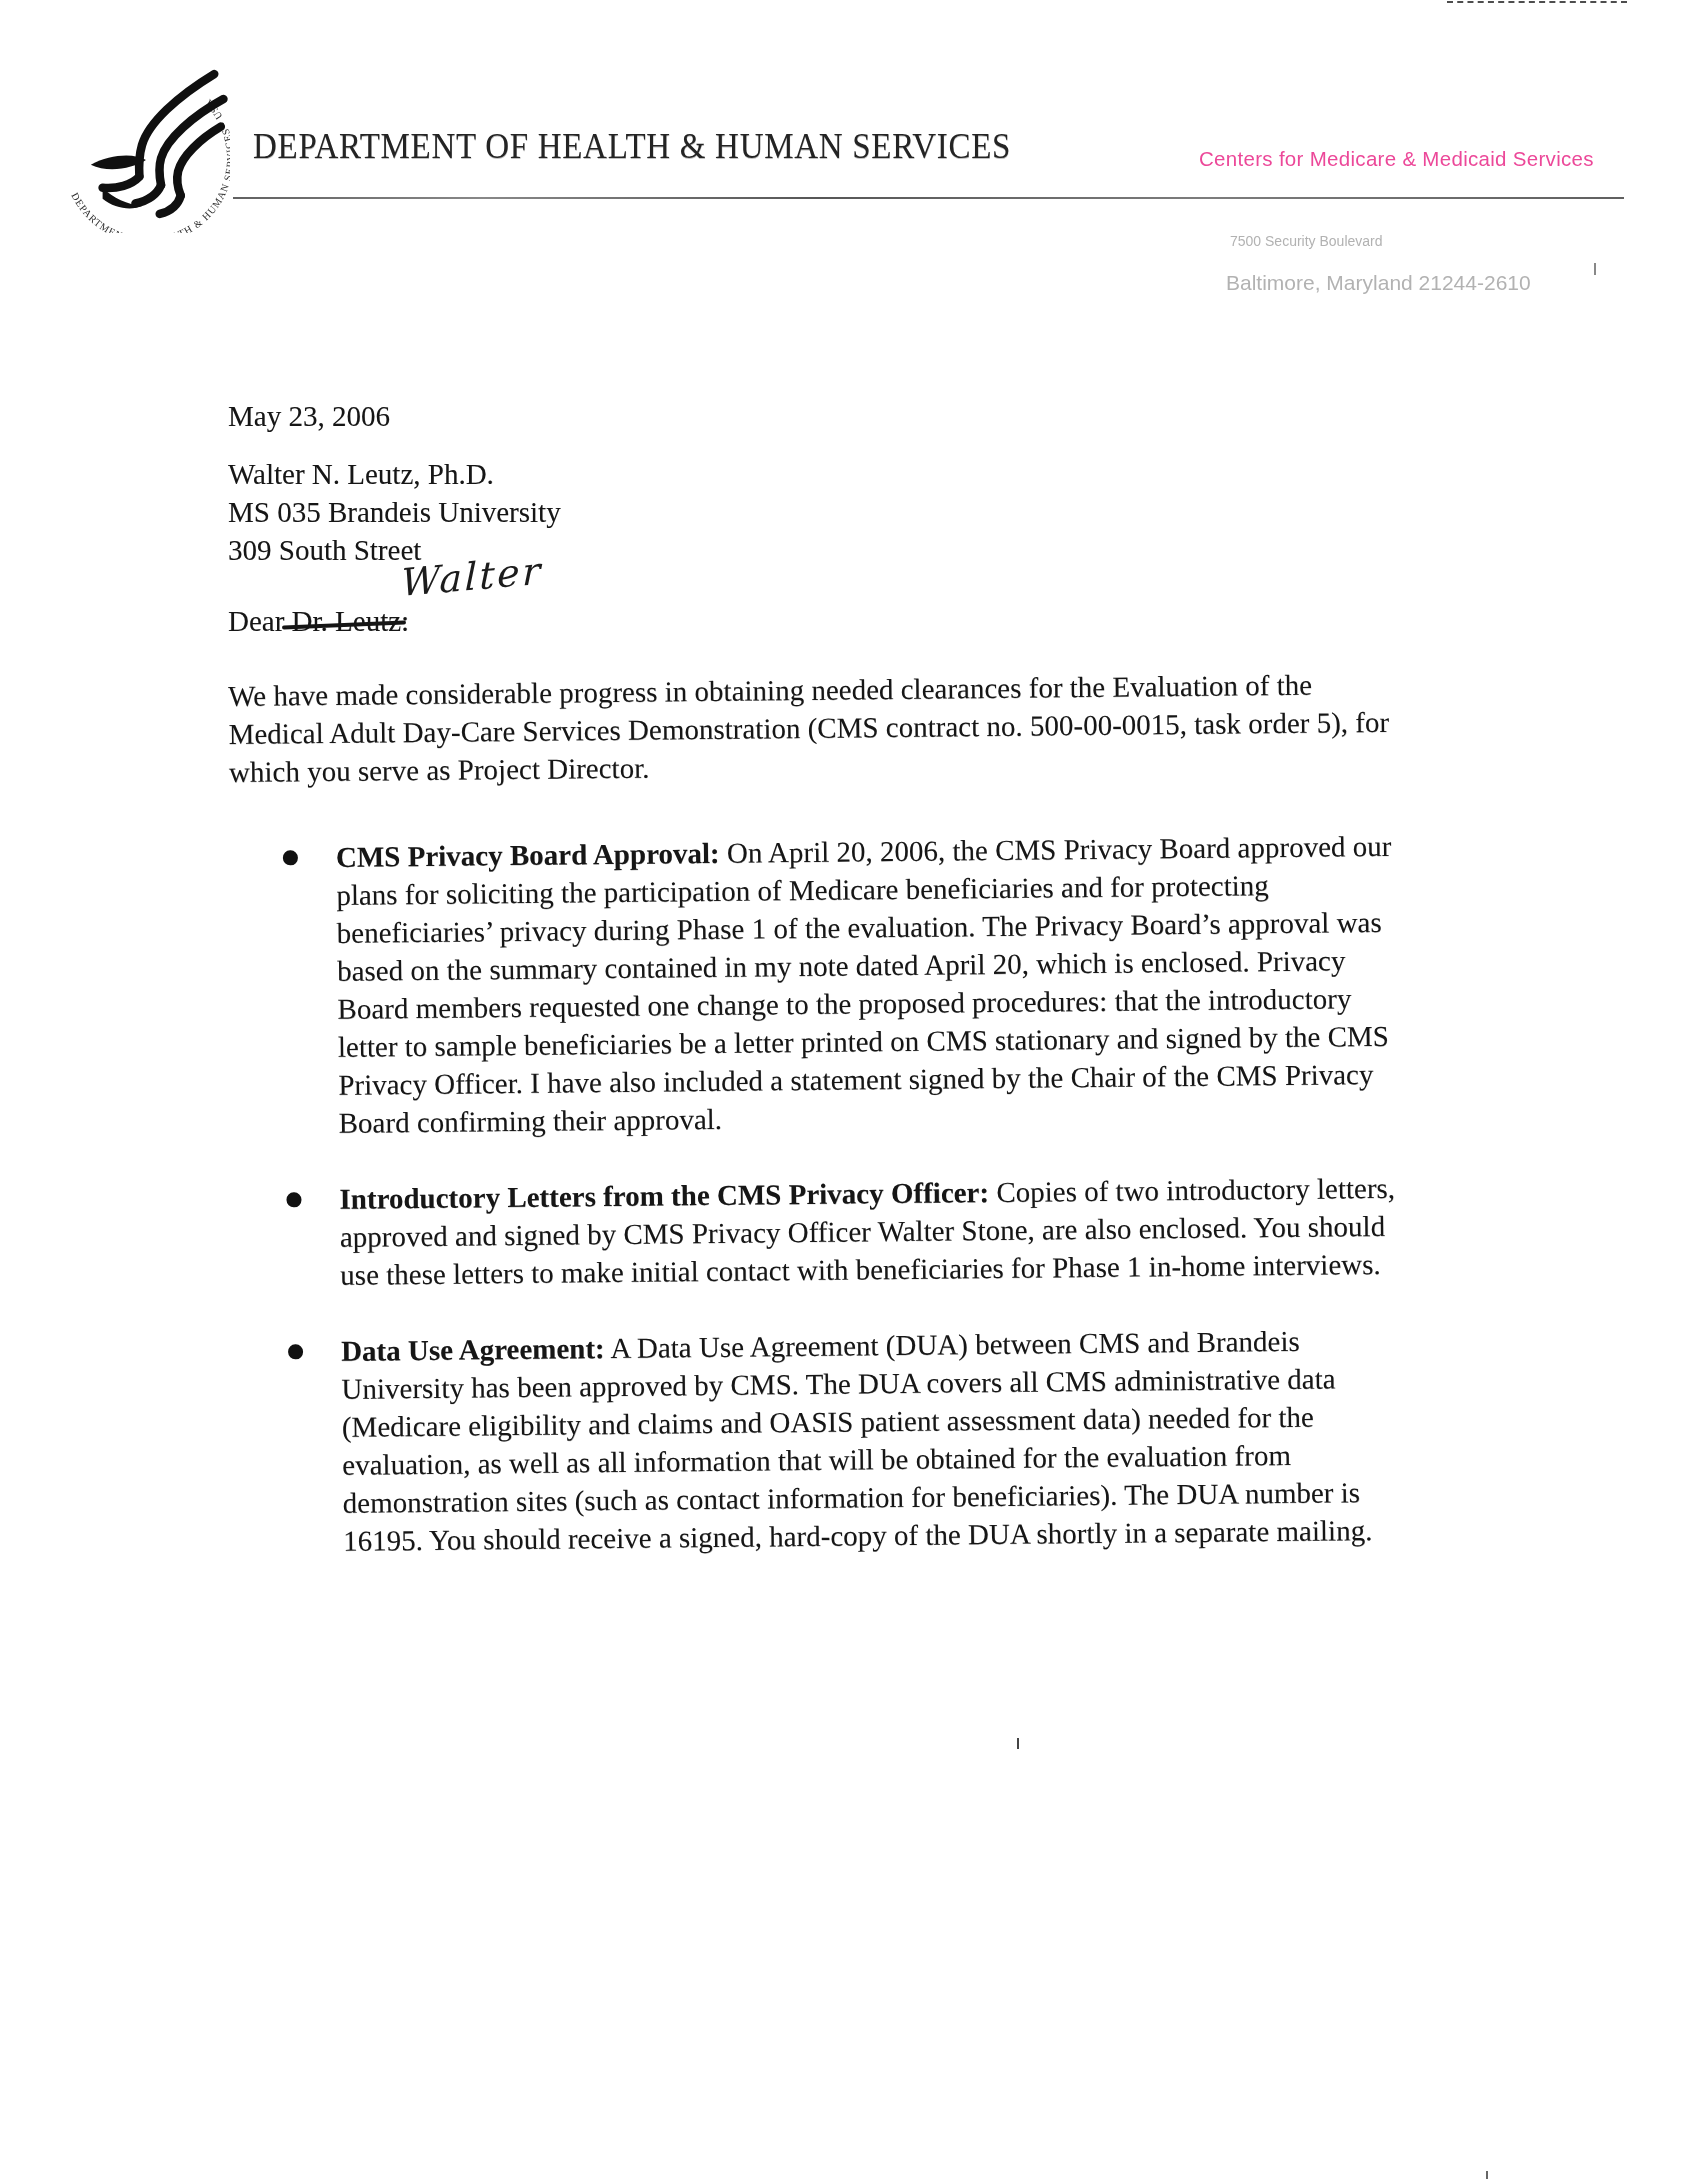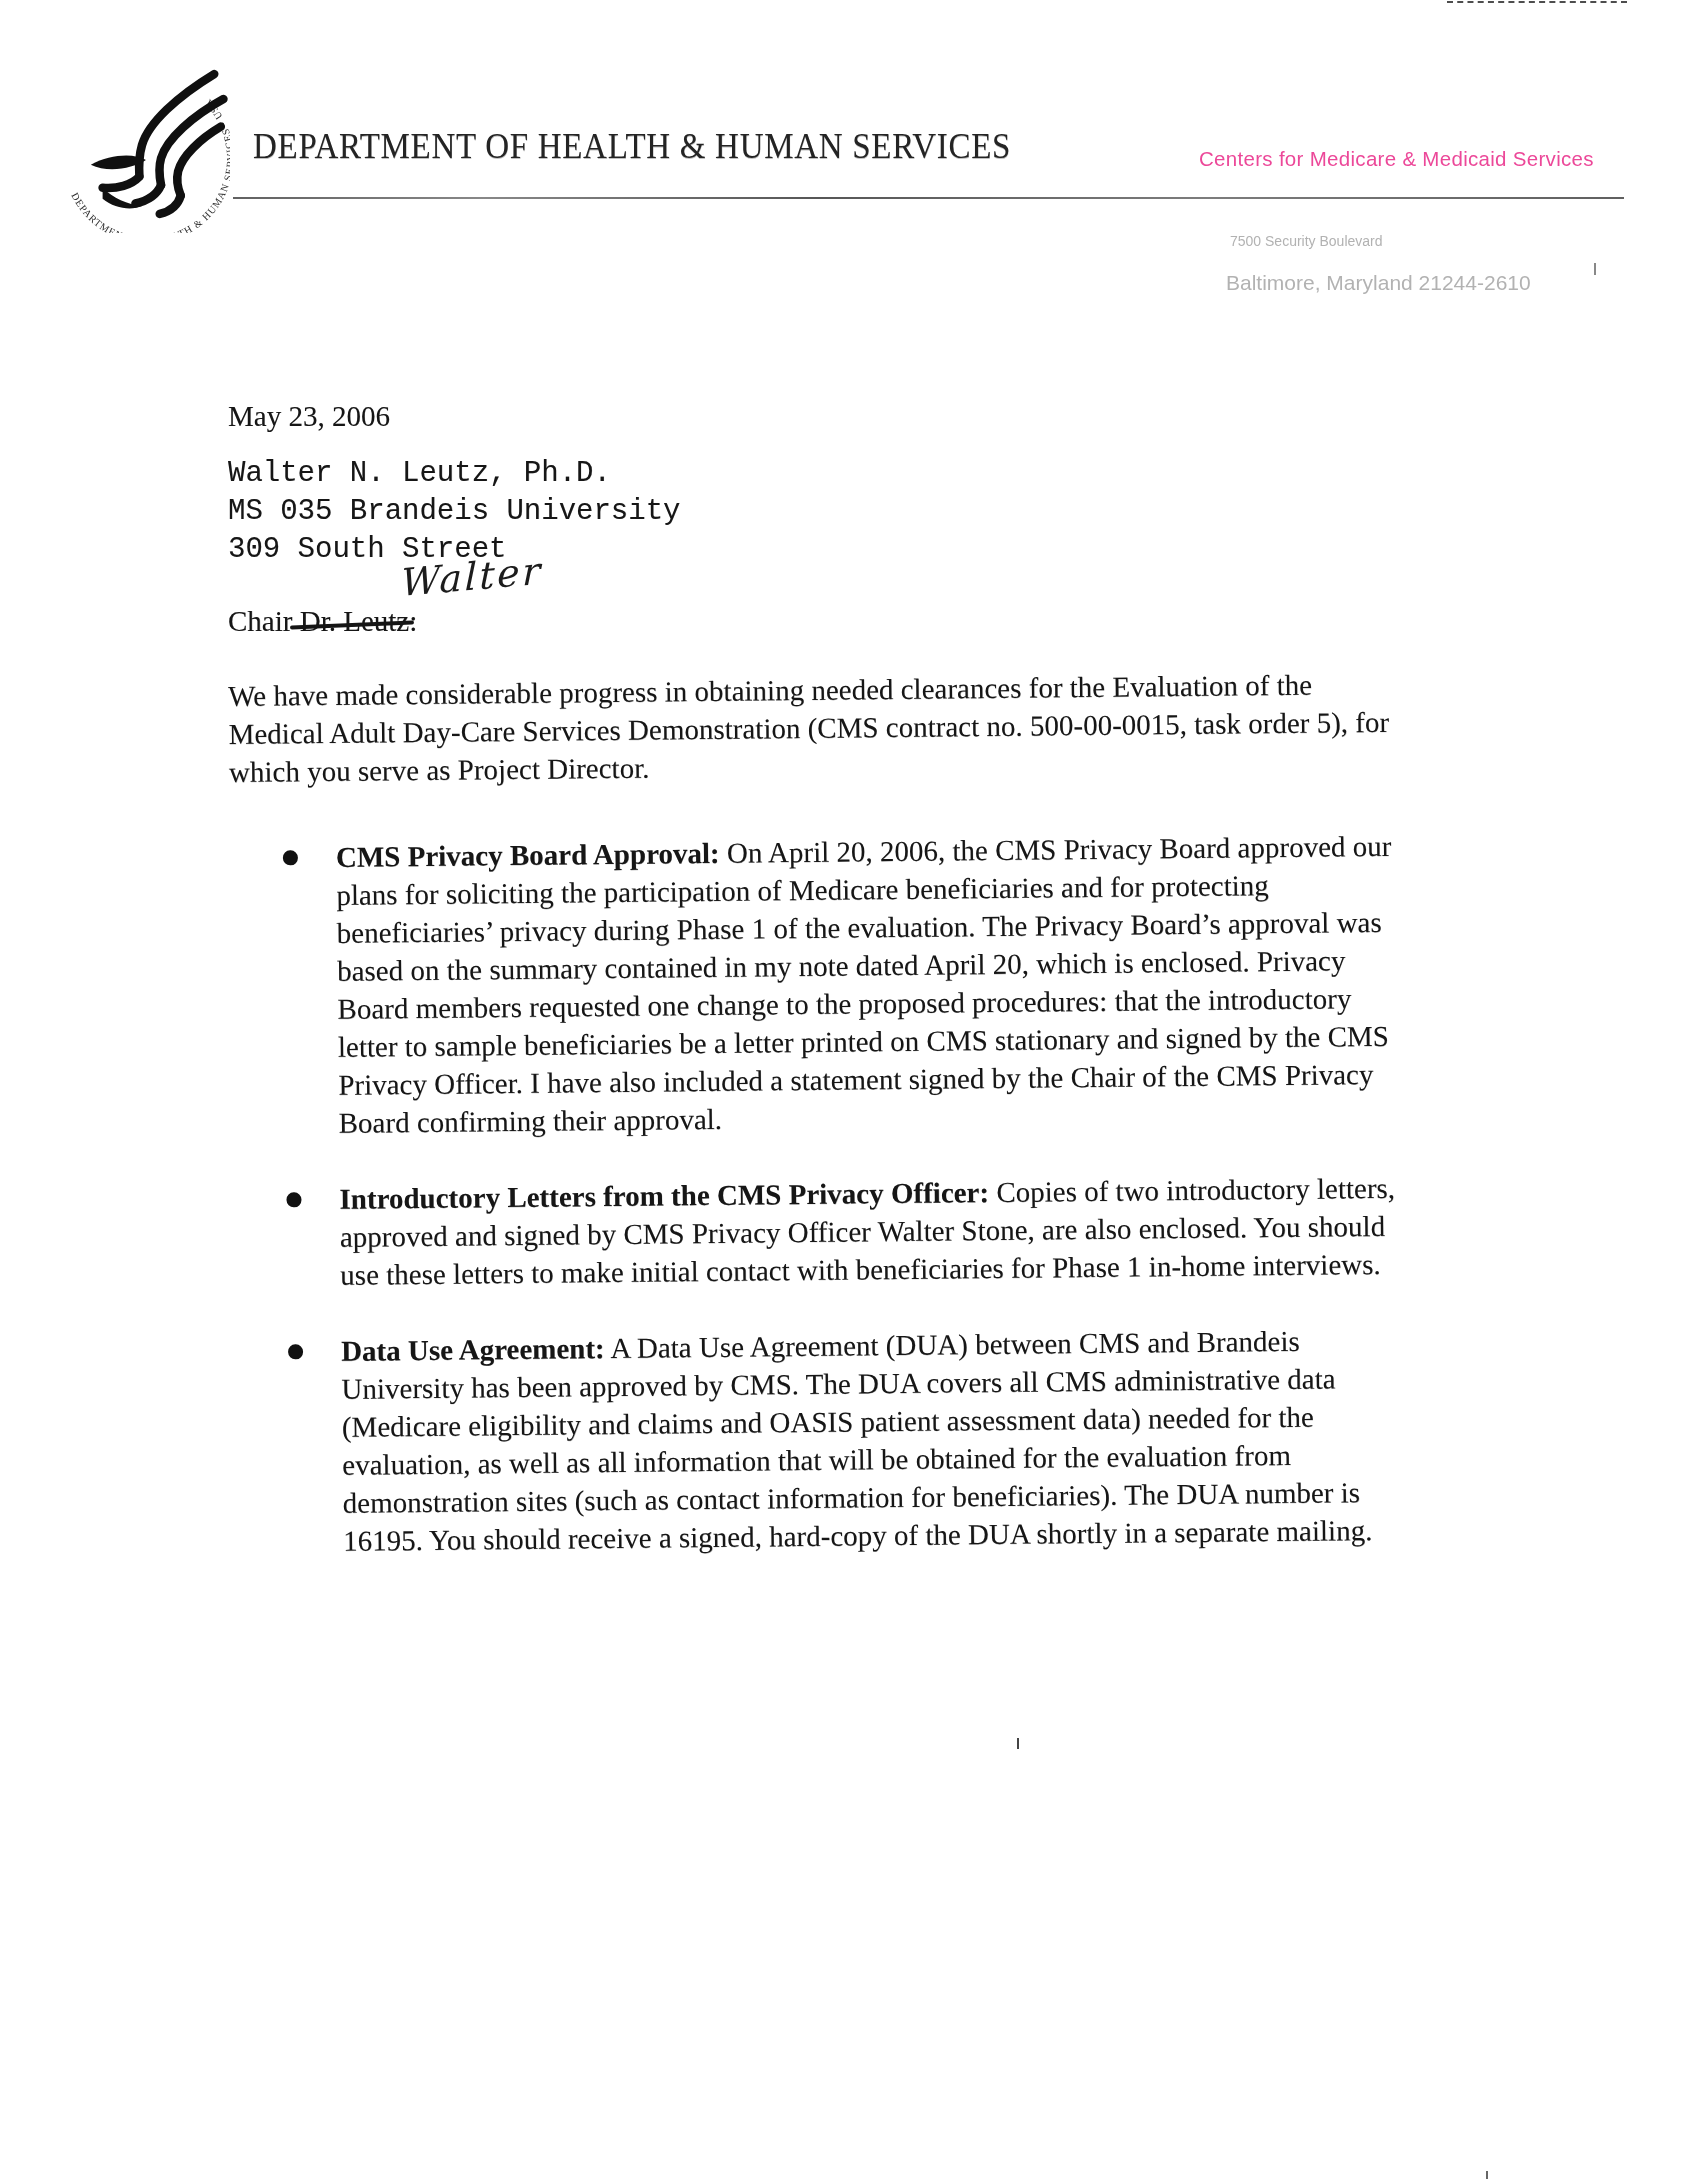--- a/index.html
+++ b/index.html
@@ -41,21 +41,21 @@
   .addr1 { left: 1230px; top: 233px; font-size: 14px; }
   .addr2 { left: 1226px; top: 271px; font-size: 21px; }
 
   
   .letter {
     position: absolute; left: 228px; top: 397px; width: 1185px;
     font-size: 29px; line-height: 38px; color: #161616;
     text-shadow: 0.3px 0.4px 0.4px rgba(0,0,0,0.28);
   }
   .date-line { margin-bottom: 20px; }
-  .recipient-block { margin-bottom: 33px; font-family: Liberation Mono, monospace; }
+  .recipient-block { margin-bottom: 33px; }
   .salutation { position: relative; margin-bottom: 37px; }
   .struck { position: relative; display: inline-block; }
   .struck::after {
     content: ""; position: absolute; left: -9.3px; right: -5.3px; top: 56%;
     height: 4px; background: #151515; border-radius: 2px;
     transform: rotate(-2.3deg);
   }
   .handwritten {
     position: absolute; left: 173px; top: -38px;
     font-family: "DejaVu Serif", serif; font-style: italic;
@@ -115,21 +115,21 @@
   <div class="letter">
     <div class="date-line">May 23, 2006</div>
 
     <div class="recipient-block">
       <div>Walter N. Leutz, Ph.D.</div>
       <div>MS 035 Brandeis University</div>
       <div>309 South Street</div>
     </div>
 
     <div class="salutation">
-      <span>Chair </span><span class="struck">Dr. Leutz</span><span>:</span>
+      <span>Dear </span><span class="struck">Dr. Leutz</span><span>:</span>
       <span class="handwritten">Walter</span>
     </div>
 
     <div class="tilt">
       <p class="opening-paragraph">We have made considerable progress in obtaining needed clearances for the Evaluation of the Medical Adult Day-Care Services Demonstration (CMS contract no. 500-00-0015, task order 5), for which you serve as Project Director.</p>
 
       <ul class="bullets">
         <li>
           <span class="bullet-lead">CMS Privacy Board Approval:</span><span> On April 20, 2006, the CMS Privacy Board approved our plans for soliciting the participation of Medicare beneficiaries and for protecting beneficiaries’ privacy during Phase 1 of the evaluation.  The Privacy Board’s approval was based on the summary contained in my note dated April 20, which is enclosed.  Privacy Board members requested one change to the proposed procedures: that the introductory letter to sample beneficiaries be a letter printed on CMS stationary and signed by the CMS Privacy Officer.  I have also included a statement signed by the Chair of the CMS Privacy Board confirming their approval.</span>
         </li>

